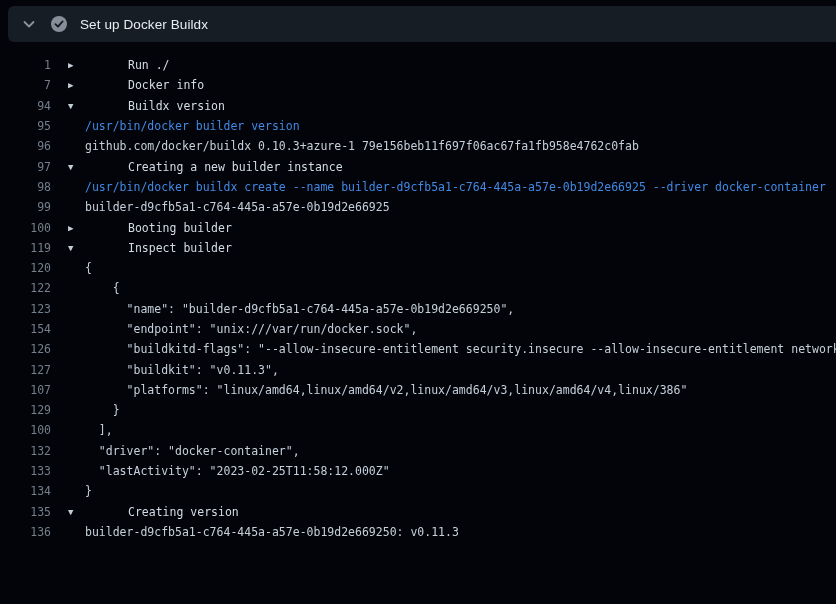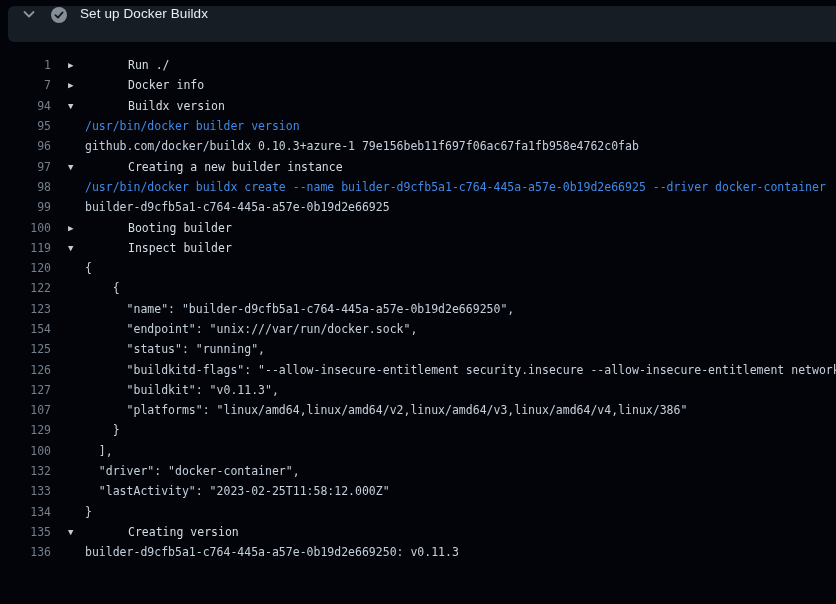--- a/index.html
+++ b/index.html
@@ -1,21 +1,21 @@
 <!DOCTYPE html>
 <html><head>
 <meta charset="utf-8">
 <style>
   * { margin:0; padding:0; box-sizing:border-box; }
   html,body { width:836px; height:604px; background:#02040a; overflow:hidden; }
 
   .step-header {
     position:absolute; left:8px; top:6px; right:0; height:36px;
     background:#171d25; border-radius:6px 0 0 6px;
-    display:flex; align-items:flex-start;
+    display:flex; align-items:center;
     font-family:"Liberation Sans", sans-serif;
     font-size:13.5px; color:#e6edf3;
     cursor:pointer;
   }
   .chev { margin-left:13px; display:flex; align-items:center; }
   .check-badge { margin-left:13px; display:flex; align-items:center; }
   .step-title { margin-left:12px; letter-spacing:.1px; }
 
   .log {
     position:absolute; left:0; top:55px; width:836px;
@@ -65,21 +65,20 @@
     <div class="row"><span class="num">96</span><span class="content out">github.com/docker/buildx 0.10.3+azure-1 79e156beb11f697f06ac67fa1fb958e4762c0fab</span></div>
     <div class="row"><span class="num">97</span><span class="content grp"><span class="arrow">▼</span><span class="gtitle">Creating a new builder instance</span></span></div>
     <div class="row"><span class="num">98</span><span class="content cmd">/usr/bin/docker buildx create --name builder-d9cfb5a1-c764-445a-a57e-0b19d2e66925 --driver docker-container</span></div>
     <div class="row"><span class="num">99</span><span class="content out">builder-d9cfb5a1-c764-445a-a57e-0b19d2e66925</span></div>
     <div class="row"><span class="num">100</span><span class="content grp"><span class="arrow">▶</span><span class="gtitle">Booting builder</span></span></div>
     <div class="row"><span class="num">119</span><span class="content grp"><span class="arrow">▼</span><span class="gtitle">Inspect builder</span></span></div>
     <div class="row"><span class="num">120</span><span class="content out">{</span></div>
     <div class="row"><span class="num">122</span><span class="content out">    {</span></div>
     <div class="row"><span class="num">123</span><span class="content out">      "name": "builder-d9cfb5a1-c764-445a-a57e-0b19d2e669250",</span></div>
     <div class="row"><span class="num">154</span><span class="content out">      "endpoint": "unix:///var/run/docker.sock",</span></div>
-    <div class="row"><span class="num">125</span><span class="content out">      "status": "running",</span></div>
     <div class="row"><span class="num">126</span><span class="content out">      "buildkitd-flags": "--allow-insecure-entitlement security.insecure --allow-insecure-entitlement network</span></div>
     <div class="row"><span class="num">127</span><span class="content out">      "buildkit": "v0.11.3",</span></div>
     <div class="row"><span class="num">107</span><span class="content out">      "platforms": "linux/amd64,linux/amd64/v2,linux/amd64/v3,linux/amd64/v4,linux/386"</span></div>
     <div class="row"><span class="num">129</span><span class="content out">    }</span></div>
     <div class="row"><span class="num">100</span><span class="content out">  ],</span></div>
     <div class="row"><span class="num">132</span><span class="content out">  "driver": "docker-container",</span></div>
     <div class="row"><span class="num">133</span><span class="content out">  "lastActivity": "2023-02-25T11:58:12.000Z"</span></div>
     <div class="row"><span class="num">134</span><span class="content out">}</span></div>
     <div class="row"><span class="num">135</span><span class="content grp"><span class="arrow">▼</span><span class="gtitle">Creating version</span></span></div>
     <div class="row"><span class="num">136</span><span class="content out">builder-d9cfb5a1-c764-445a-a57e-0b19d2e669250: v0.11.3</span></div>

